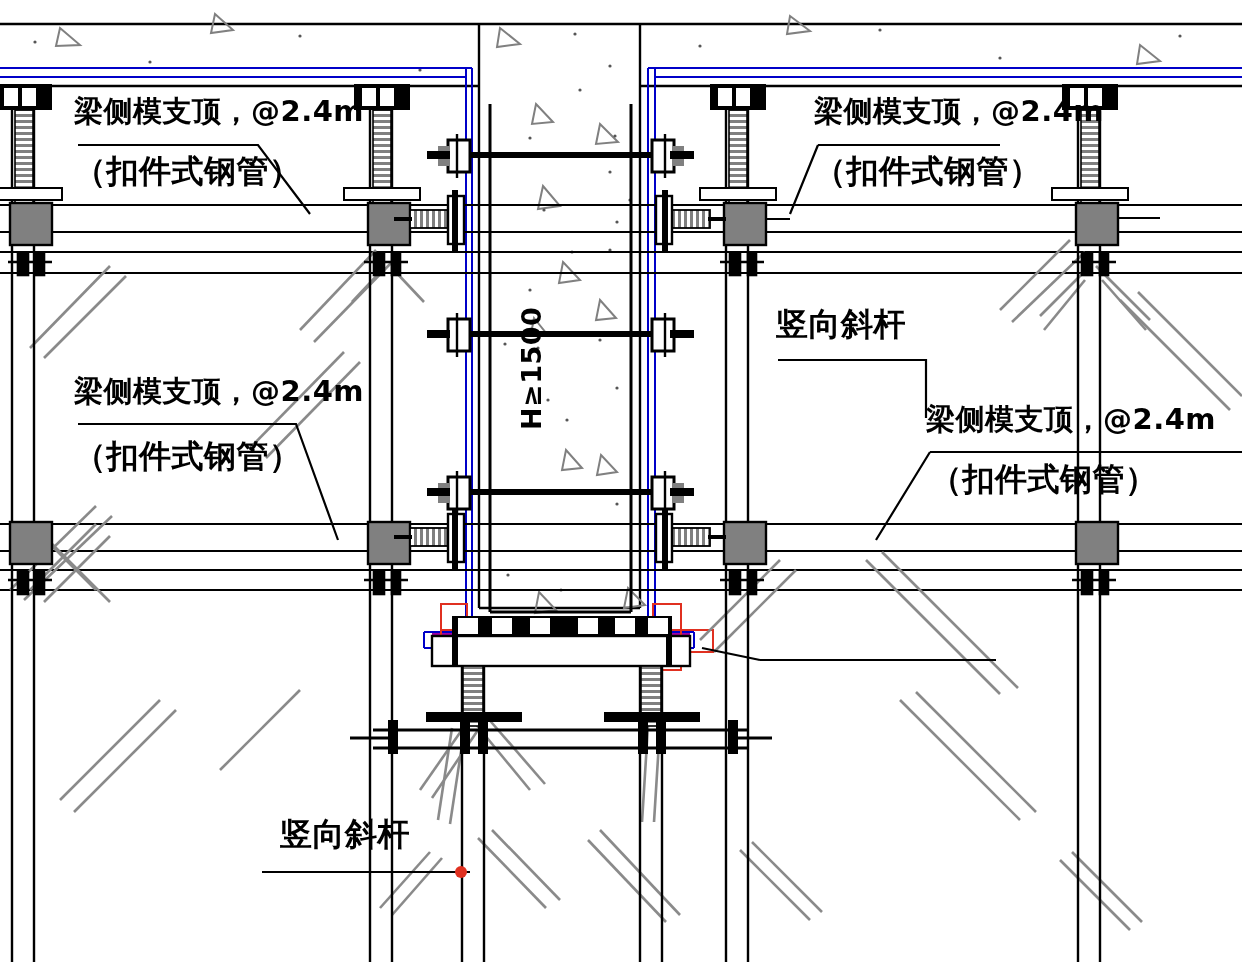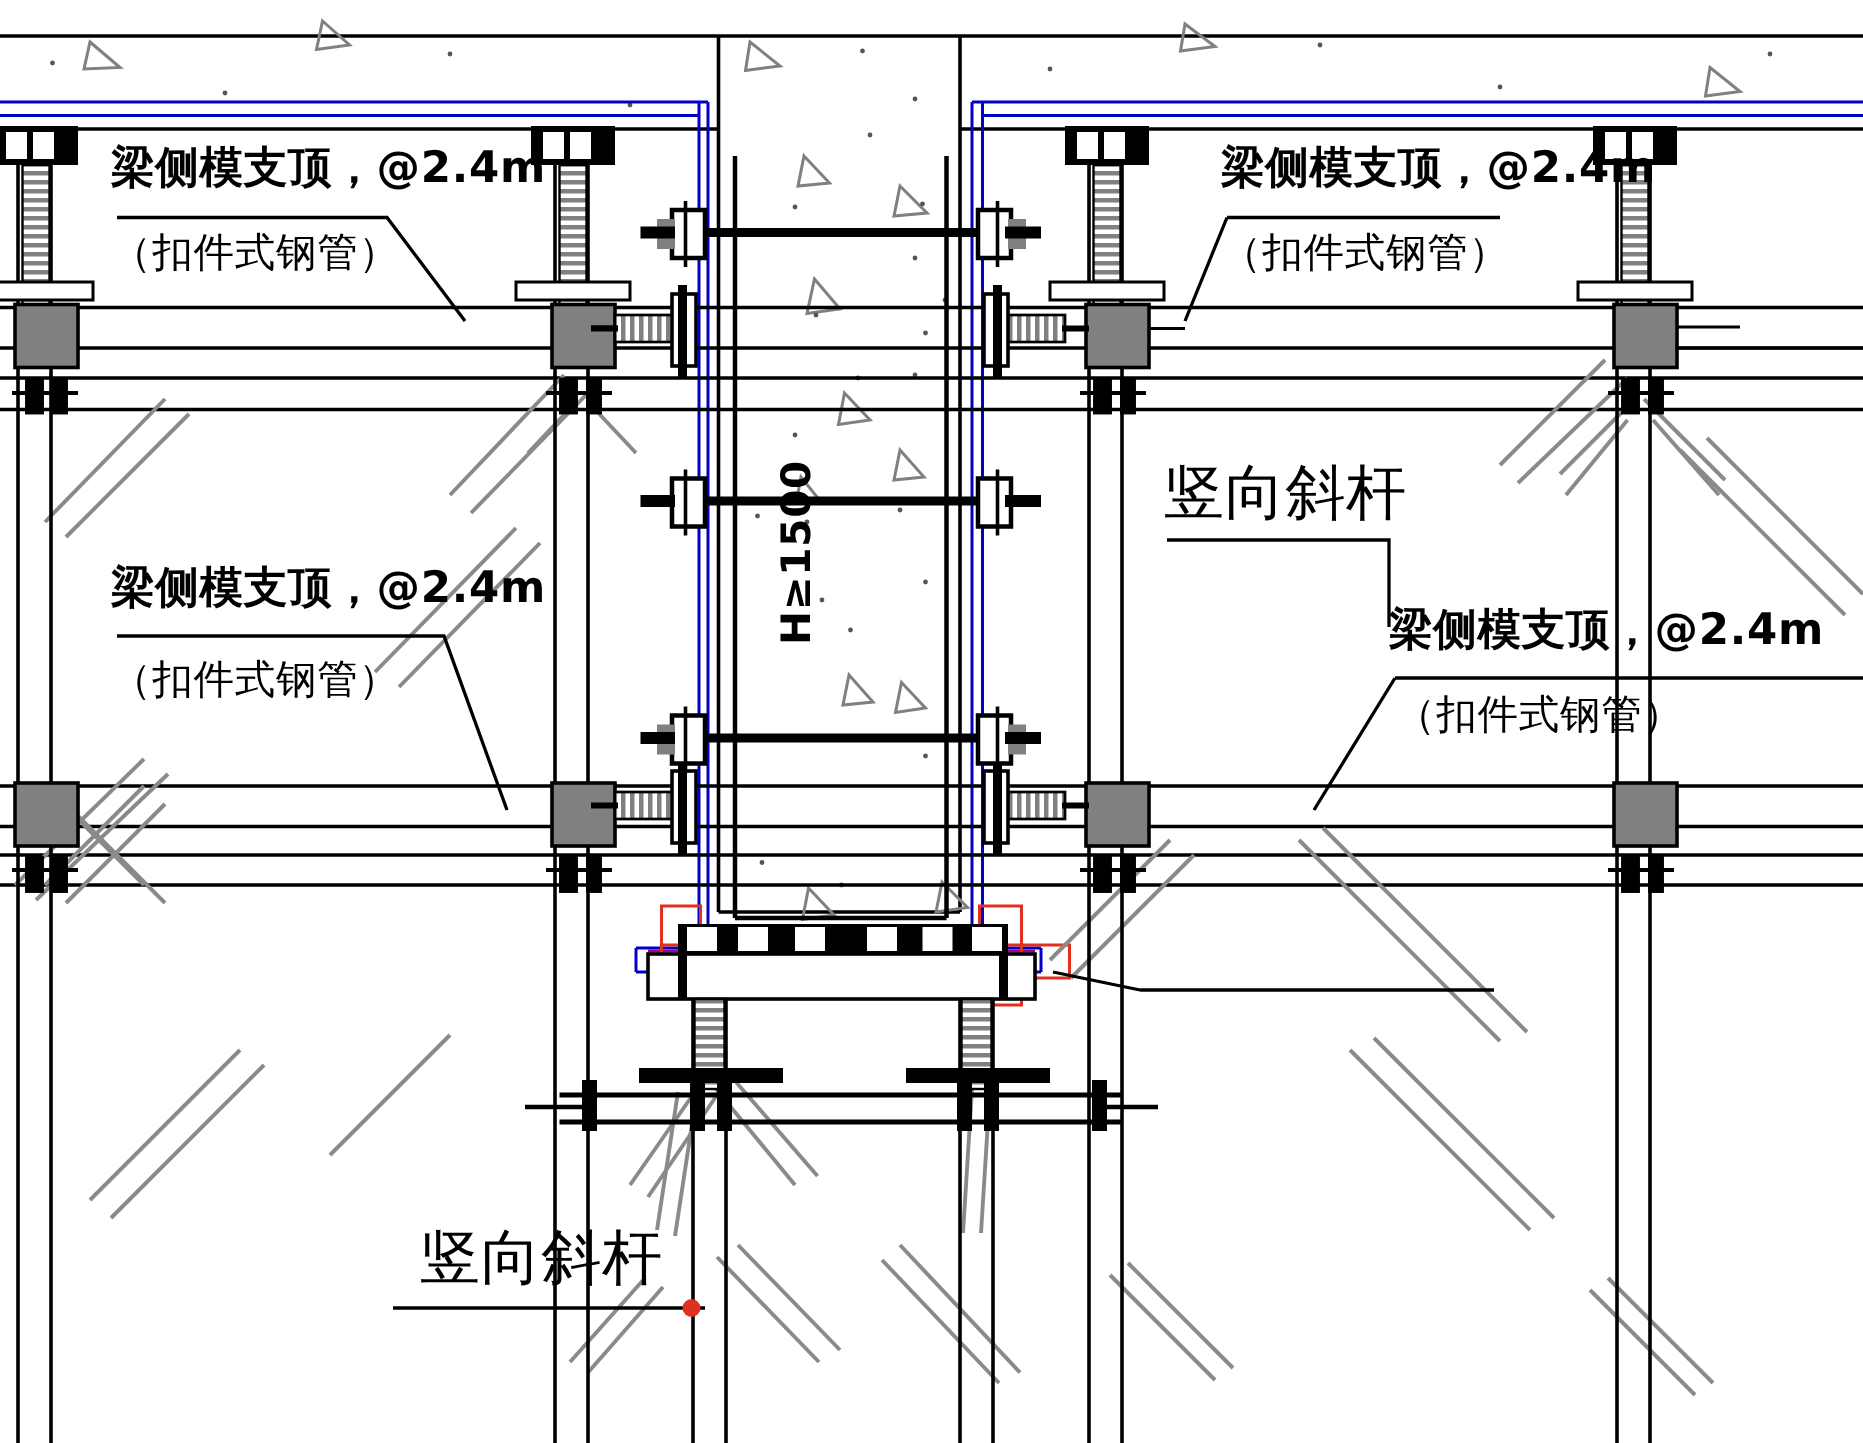--- a/index.html
+++ b/index.html
@@ -15,27 +15,27 @@
   .lbl{
     position:absolute;
     white-space:nowrap;
     color:#000000;
     font-family:"DejaVu Sans","Liberation Sans",sans-serif;
     font-weight:700;
     letter-spacing:0.5px;
     line-height:1.05;
   }
   .lbl-cn{font-size:29px;font-weight:700;}
-  .lbl-sub{font-size:27px;font-weight:400;}
+  .lbl-sub{font-size:32px;font-weight:700;}
   .lbl-vert{
     font-size:27px;font-weight:700;
     transform-origin:left top;
     transform:rotate(-90deg);
   }
-  .lbl-note{font-size:40px;font-weight:400;}
+  .lbl-note{font-size:32px;font-weight:700;}
 </style>
 </head>
 <body>
 
 <div id="stage">
 
   <svg width="1242" height="962" viewBox="0 0 1242 962">
     <defs>
       <pattern id="threadPat" width="6" height="6" patternUnits="userSpaceOnUse">
         <rect width="6" height="6" fill="#ffffff"></rect>

